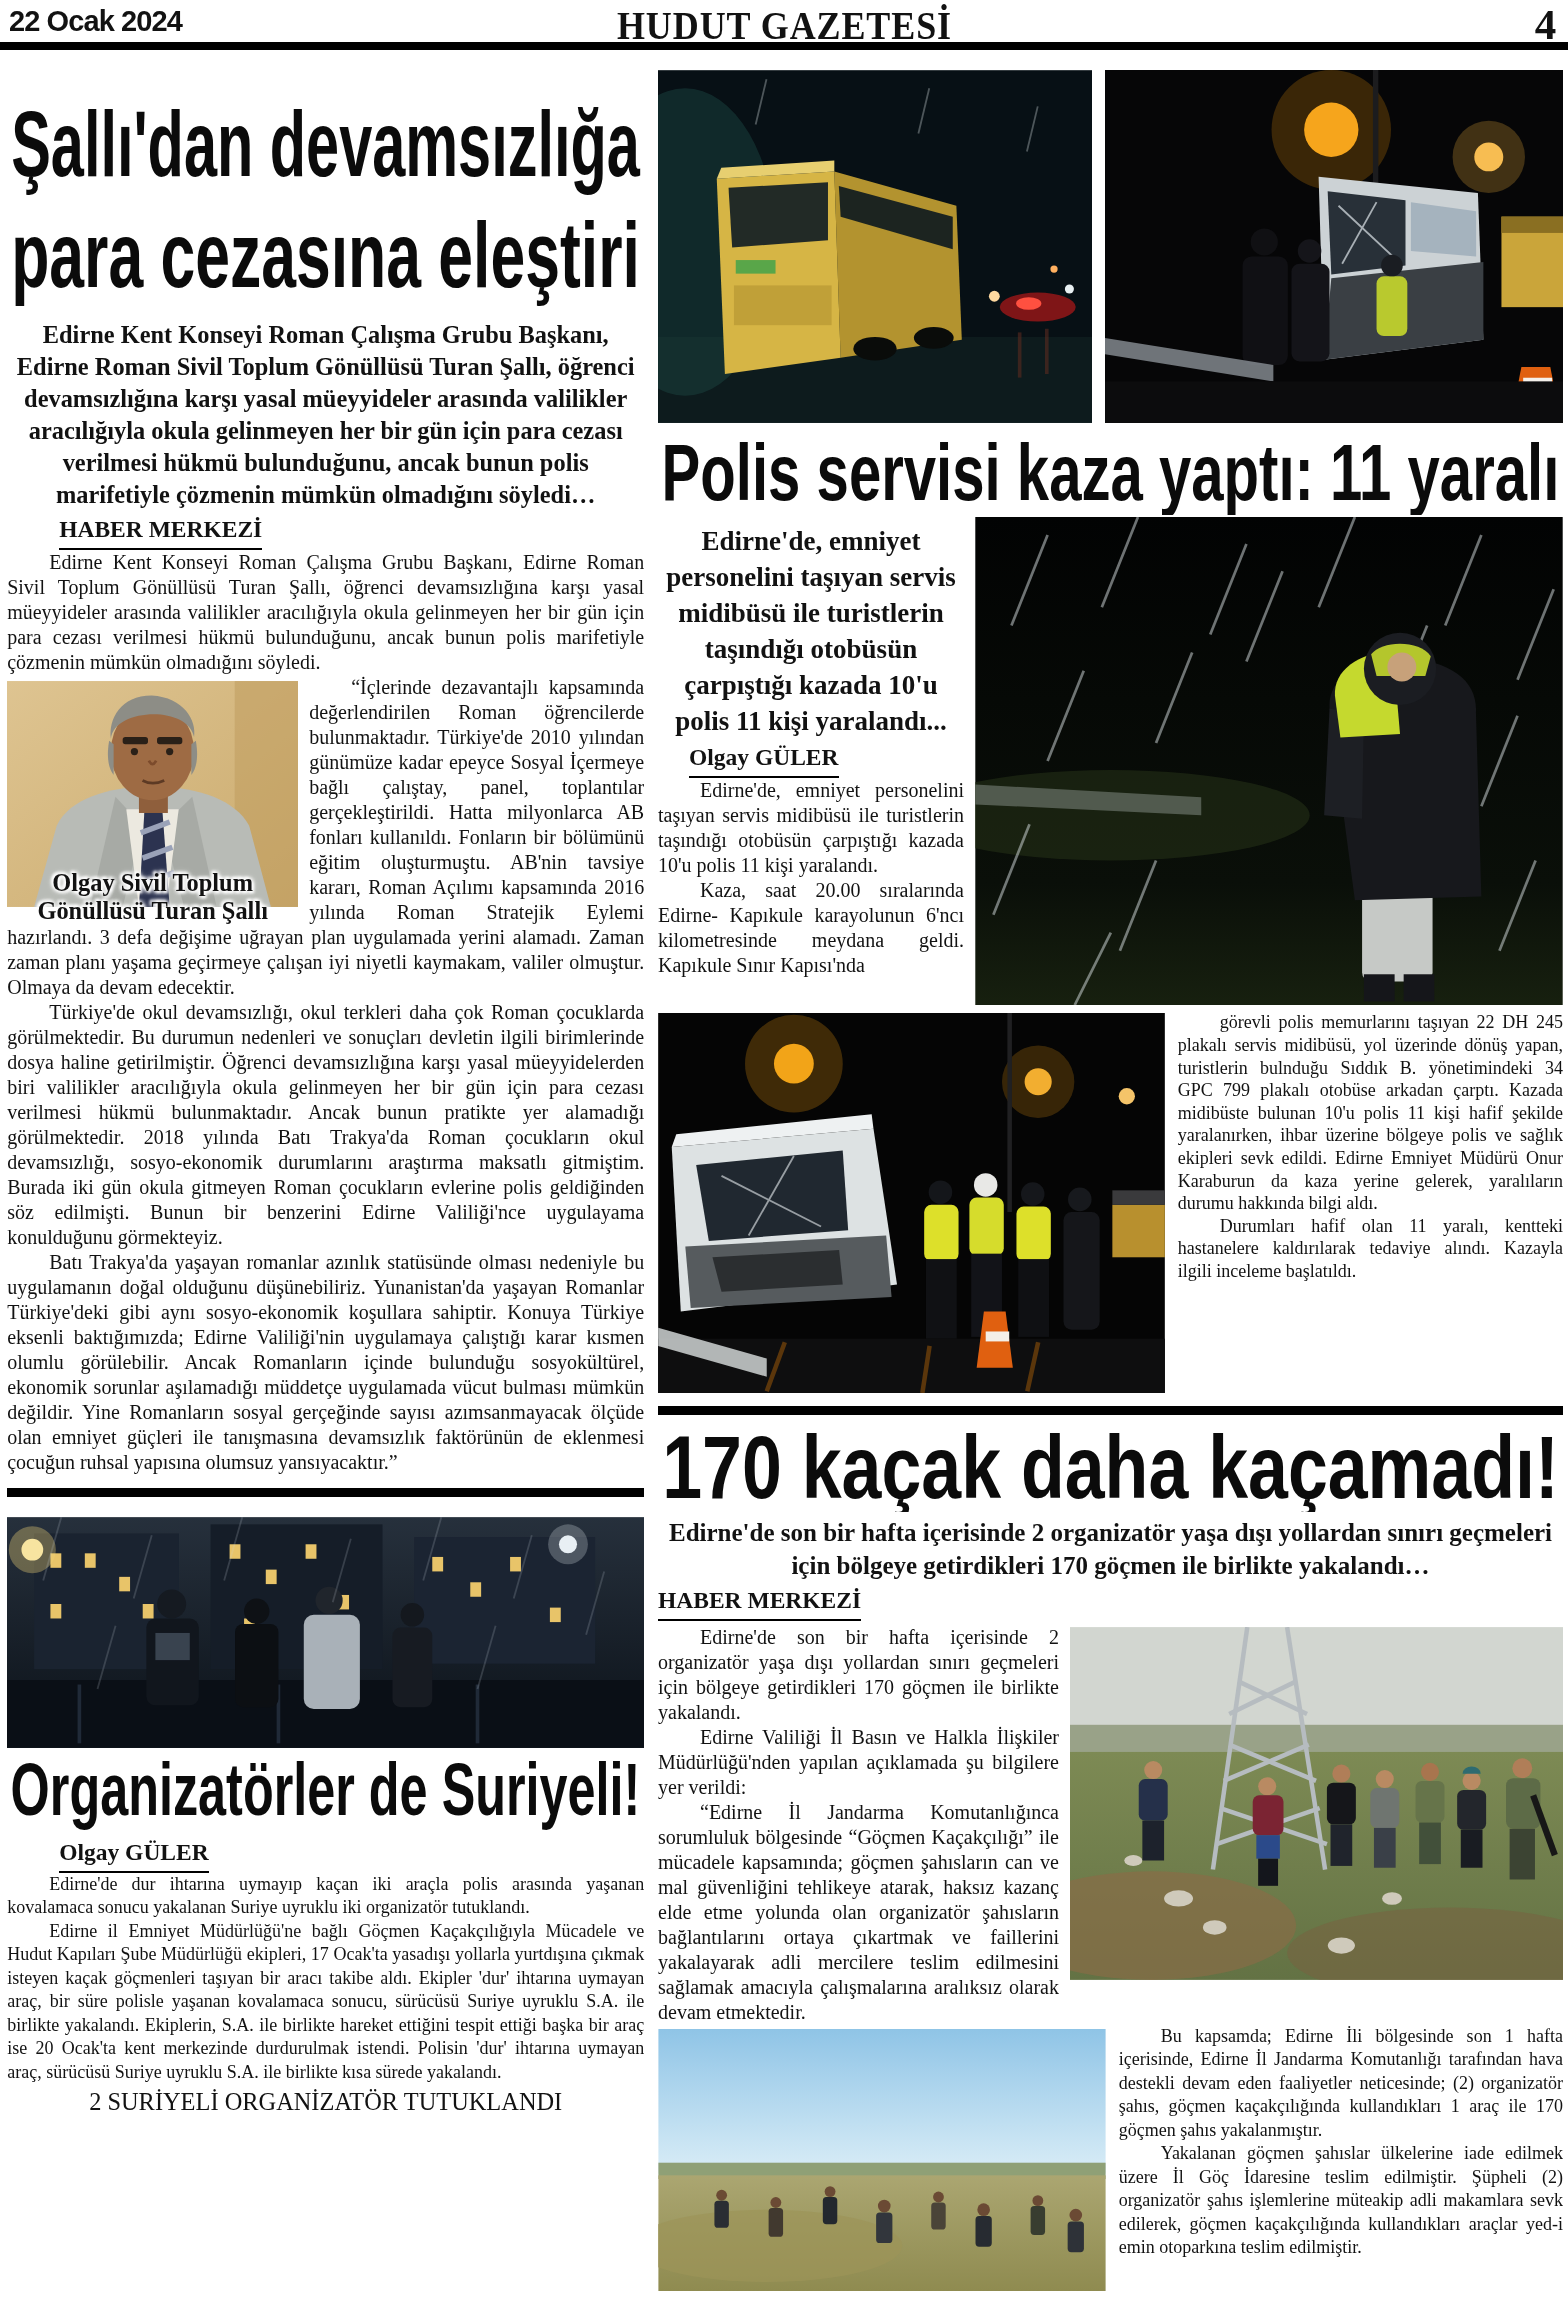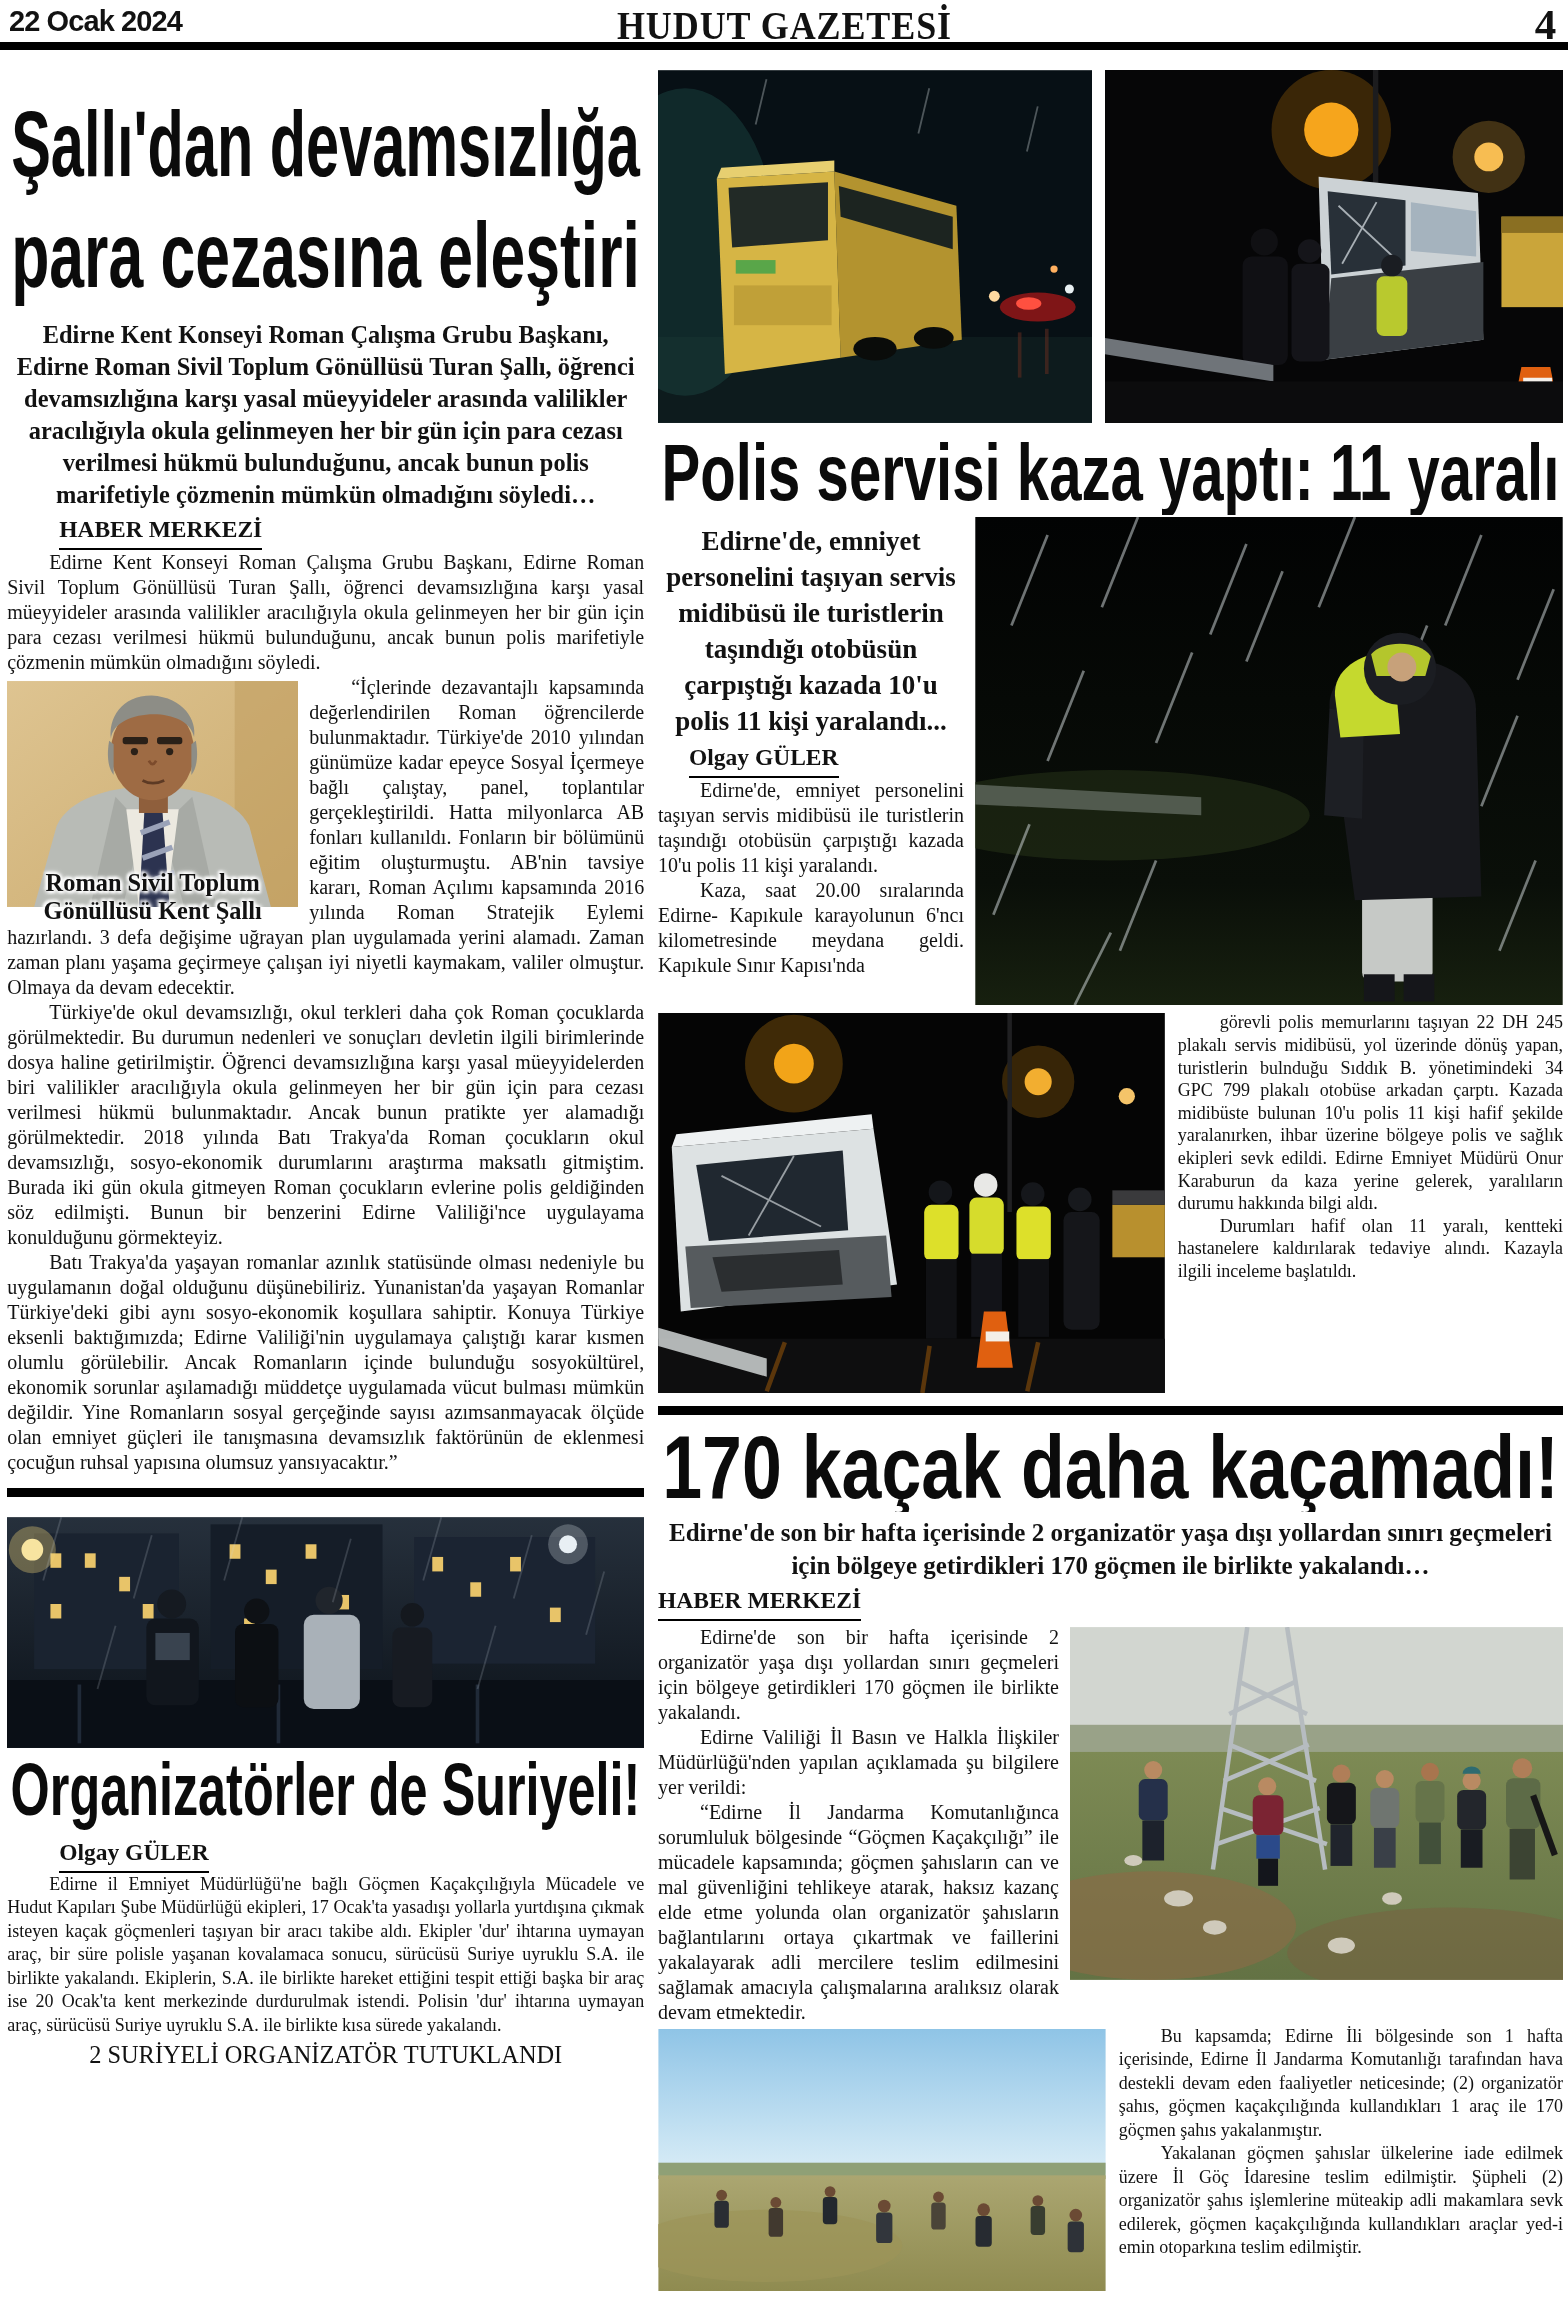--- a/index.html
+++ b/index.html
@@ -108,21 +108,21 @@
       <path d="M209,66 C212,84 210,96 204,104 L204,70 Z" fill="#8d8d86"></path>
       <g fill="#2a2018">
         <rect x="128" y="62" width="28" height="8" rx="3"></rect>
         <rect x="166" y="62" width="28" height="8" rx="3"></rect>
         <circle cx="141" cy="78" r="4"></circle>
         <circle cx="180" cy="78" r="4"></circle>
       </g>
       <path d="M150,110 Q161,116 174,110" stroke="#5d3a24" stroke-width="3" fill="none"></path>
       <path d="M157,88 Q161,96 165,88" stroke="#7c4b2c" stroke-width="3" fill="none"></path>
     </svg>
-    <div id="portrait-caption">Roman Sivil Toplum Gönüllüsü Kent Şallı</div>
+    <div id="portrait-caption">Olgay Sivil Toplum Gönüllüsü Turan Şallı</div>
   </div>
 
   <p class="t28 ind">“İçlerinde dezavantajlı kapsamında değerlendirilen Roman öğrencilerde bulunmaktadır. Türkiye'de 2010 yılından günümüze kadar epeyce Sosyal İçermeye bağlı çalıştay, panel, toplantılar gerçekleştirildi. Hatta milyonlarca AB fonları kullanıldı. Fonların bir bölümünü eğitim oluşturmuştu. AB'nin tavsiye kararı, Roman Açılımı kapsamında 2016 yılında Roman Stratejik Eylemi hazırlandı. 3 defa değişime uğrayan plan uygulamada yerini alamadı. Zaman zaman planı yaşama geçirmeye çalışan iyi niyetli kaymakam, valiler olmuştur. Olmaya da devam edecektir.</p>
   <div class="clear"></div>
   <p class="t28 ind">Türkiye'de okul devamsızlığı, okul terkleri daha çok Roman çocuklarda görülmektedir. Bu durumun nedenleri ve sonuçları devletin ilgili birimlerinde dosya haline getirilmiştir. Öğrenci devamsızlığına karşı yasal müeyyidelerden biri valilikler aracılığıyla okula gelinmeyen her bir gün için para cezası verilmesi hükmü bulunmaktadır. Ancak bunun pratikte yer alamadığı görülmektedir. 2018 yılında Batı Trakya'da Roman çocukların okul devamsızlığı, sosyo-ekonomik durumlarını araştırma maksatlı gitmiştim. Burada iki gün okula gitmeyen Roman çocukların evlerine polis geldiğinden söz edilmişti. Bunun bir benzerini Edirne Valiliği'nce uygulayama konulduğunu görmekteyiz.</p>
   <p class="t28 ind">Batı Trakya'da yaşayan romanlar azınlık statüsünde olması nedeniyle bu uygulamanın doğal olduğunu düşünebiliriz. Yunanistan'da yaşayan Romanlar Türkiye'deki gibi aynı sosyo-ekonomik koşullara sahiptir. Konuya Türkiye eksenli baktığımızda; Edirne Valiliği'nin uygulamaya çalıştığı karar kısmen olumlu görülebilir. Ancak Romanların içinde bulunduğu sosyokültürel, ekonomik sorunlar aşılamadığı müddetçe uygulamada vücut bulması mümkün değildir. Yine Romanların sosyal gerçeğinde sayısı azımsanmayacak ölçüde olan emniyet güçleri ile tanışmasına devamsızlık faktörünün de eklenmesi çocuğun ruhsal yapısına olumsuz yansıyacaktır.”</p>
 
   <div class="bar" style="margin-top:12.7px;"></div>
 
   <svg width="637" height="231" viewBox="0 0 704 255" style="margin-top:20px;">
@@ -188,20 +188,21 @@
         <line x1="120" y1="120" x2="100" y2="190"></line>
         <line x1="540" y1="120" x2="520" y2="190"></line>
     </g>
   </svg>
 
   <svg width="637" height="78" viewBox="0 0 704 86" style="margin-top:3.6px;">
     <text class="hl" x="4" y="70" font-size="82" textLength="696" lengthAdjust="spacingAndGlyphs">Organizatörler de Suriyeli!</text>
   </svg>
 
   <div class="byline indented" style="margin-top:9px;"><span>Olgay GÜLER</span></div>
+  <p class="t27 ind">Edirne'de dur ihtarına uymayıp kaçan iki araçla polis arasında yaşanan kovalamaca sonucu yakalanan Suriye uyruklu iki organizatör tutuklandı.</p>
   <p class="t27 ind">Edirne il Emniyet Müdürlüğü'ne bağlı Göçmen Kaçakçılığıyla Mücadele ve Hudut Kapıları Şube Müdürlüğü ekipleri, 17 Ocak'ta yasadışı yollarla yurtdışına çıkmak isteyen kaçak göçmenleri taşıyan bir aracı takibe aldı. Ekipler 'dur' ihtarına uymayan araç, bir süre polisle yaşanan kovalamaca sonucu, sürücüsü Suriye uyruklu S.A. ile birlikte yakalandı. Ekiplerin, S.A. ile birlikte hareket ettiğini tespit ettiği başka bir araç ise 20 Ocak'ta kent merkezinde durdurulmak istendi. Polisin 'dur' ihtarına uymayan araç, sürücüsü Suriye uyruklu S.A. ile birlikte kısa sürede yakalandı.</p>
   <div class="subhead">2 SURİYELİ ORGANİZATÖR TUTUKLANDI</div>
 </div>
 
 <div class="abs" id="right-col">
 
   <div class="photos-row">
     <svg width="434" height="353" viewBox="0 0 480 390">
       <rect width="480" height="390" fill="#071015"></rect>
       <rect y="295" width="480" height="95" fill="#0d1b1d"></rect>

